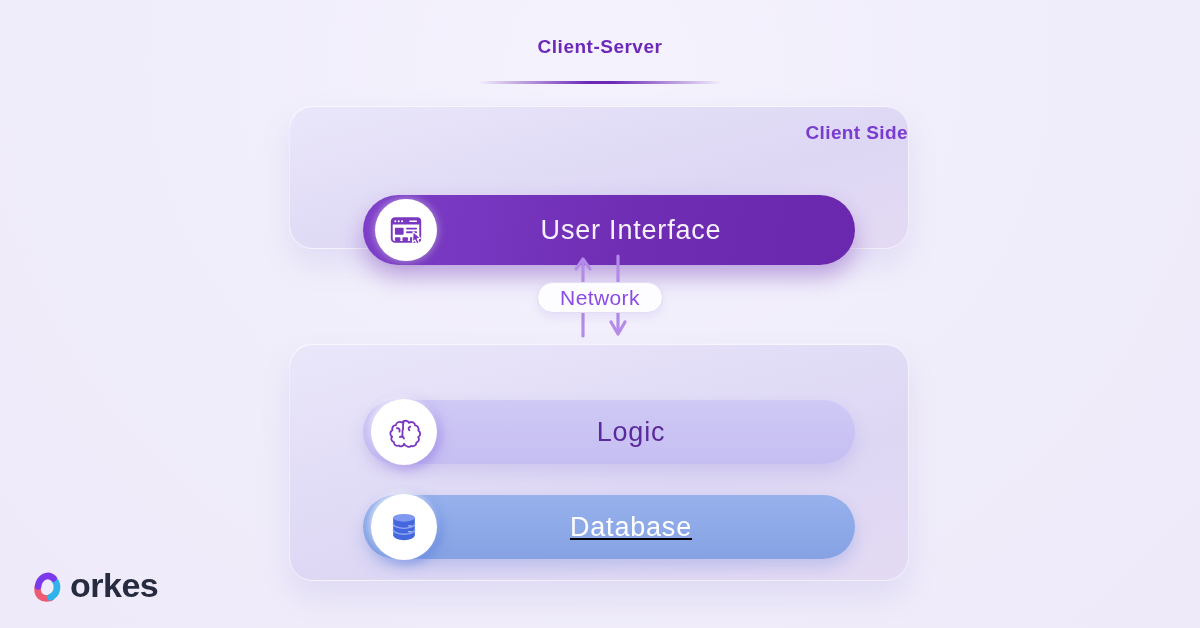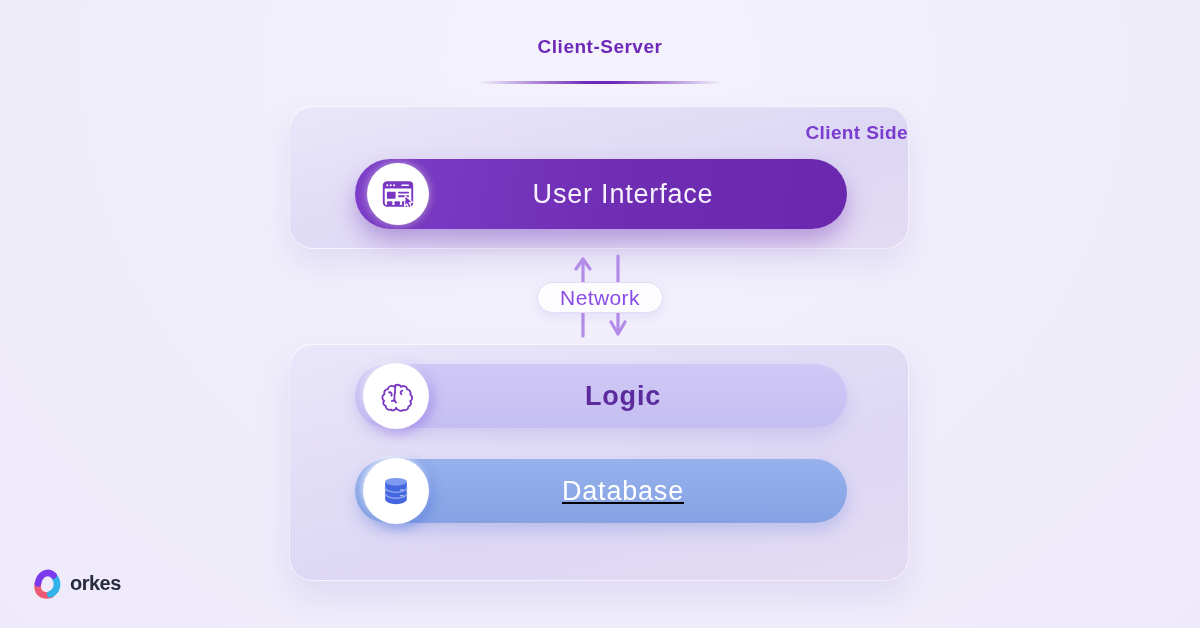--- a/index.html
+++ b/index.html
@@ -55,46 +55,46 @@
     font-weight: 600;
     letter-spacing: 0.4px;
     color: #7a3bd0;
   }
   .panel.client .panel-label { top: 16px; }
   .panel.server .panel-label { bottom: 14px; }
 
   
   .pill {
     position: absolute;
-    left: 65px;
+    left: 73px;
     width: 492px;
     display: flex;
     align-items: center;
     justify-content: center;
+    margin-top: 36px;
   }
   .pill-label {
     font-size: 27px;
     letter-spacing: 0.8px;
     padding-left: 44px;
   }
   .pill.ui {
     top: 53px;
     height: 70px;
     border-radius: 35px;
     background: linear-gradient(100deg, #7d3ec9 0%, #6f2db3 55%, #6a28ae 100%);
     box-shadow: 0 12px 22px rgba(106,40,174,0.35);
   }
   .pill.ui .pill-label { color: #f6f1fc; }
   .pill.logic {
     top: 20px;
     height: 64px;
     border-radius: 32px;
     background: linear-gradient(180deg, #cfc9f6 0%, #c5bef1 100%);
     box-shadow: 0 8px 16px rgba(130,110,210,0.18);
-    font-weight: bold;
   }
   .pill.logic .pill-label { color: #5b2a9b; }
   .pill.db {
     top: 115px;
     height: 64px;
     border-radius: 32px;
     background: linear-gradient(180deg, #96b1ec 0%, #86a2e3 100%);
     box-shadow: 0 8px 16px rgba(100,130,220,0.28);
     text-decoration: underline;
   }
@@ -151,21 +151,21 @@
 
   
   .logo {
     position: absolute;
     left: 29px; top: 566px;
     display: flex;
     align-items: center;
     gap: 7px;
   }
   .logo-text {
-    font-size: 20px;
+    font-size: 34px;
     font-weight: 700;
     letter-spacing: -0.5px;
     color: #262b40;
   }
 </style>
 </head>
 <body>
 
 <div class="canvas">
 

